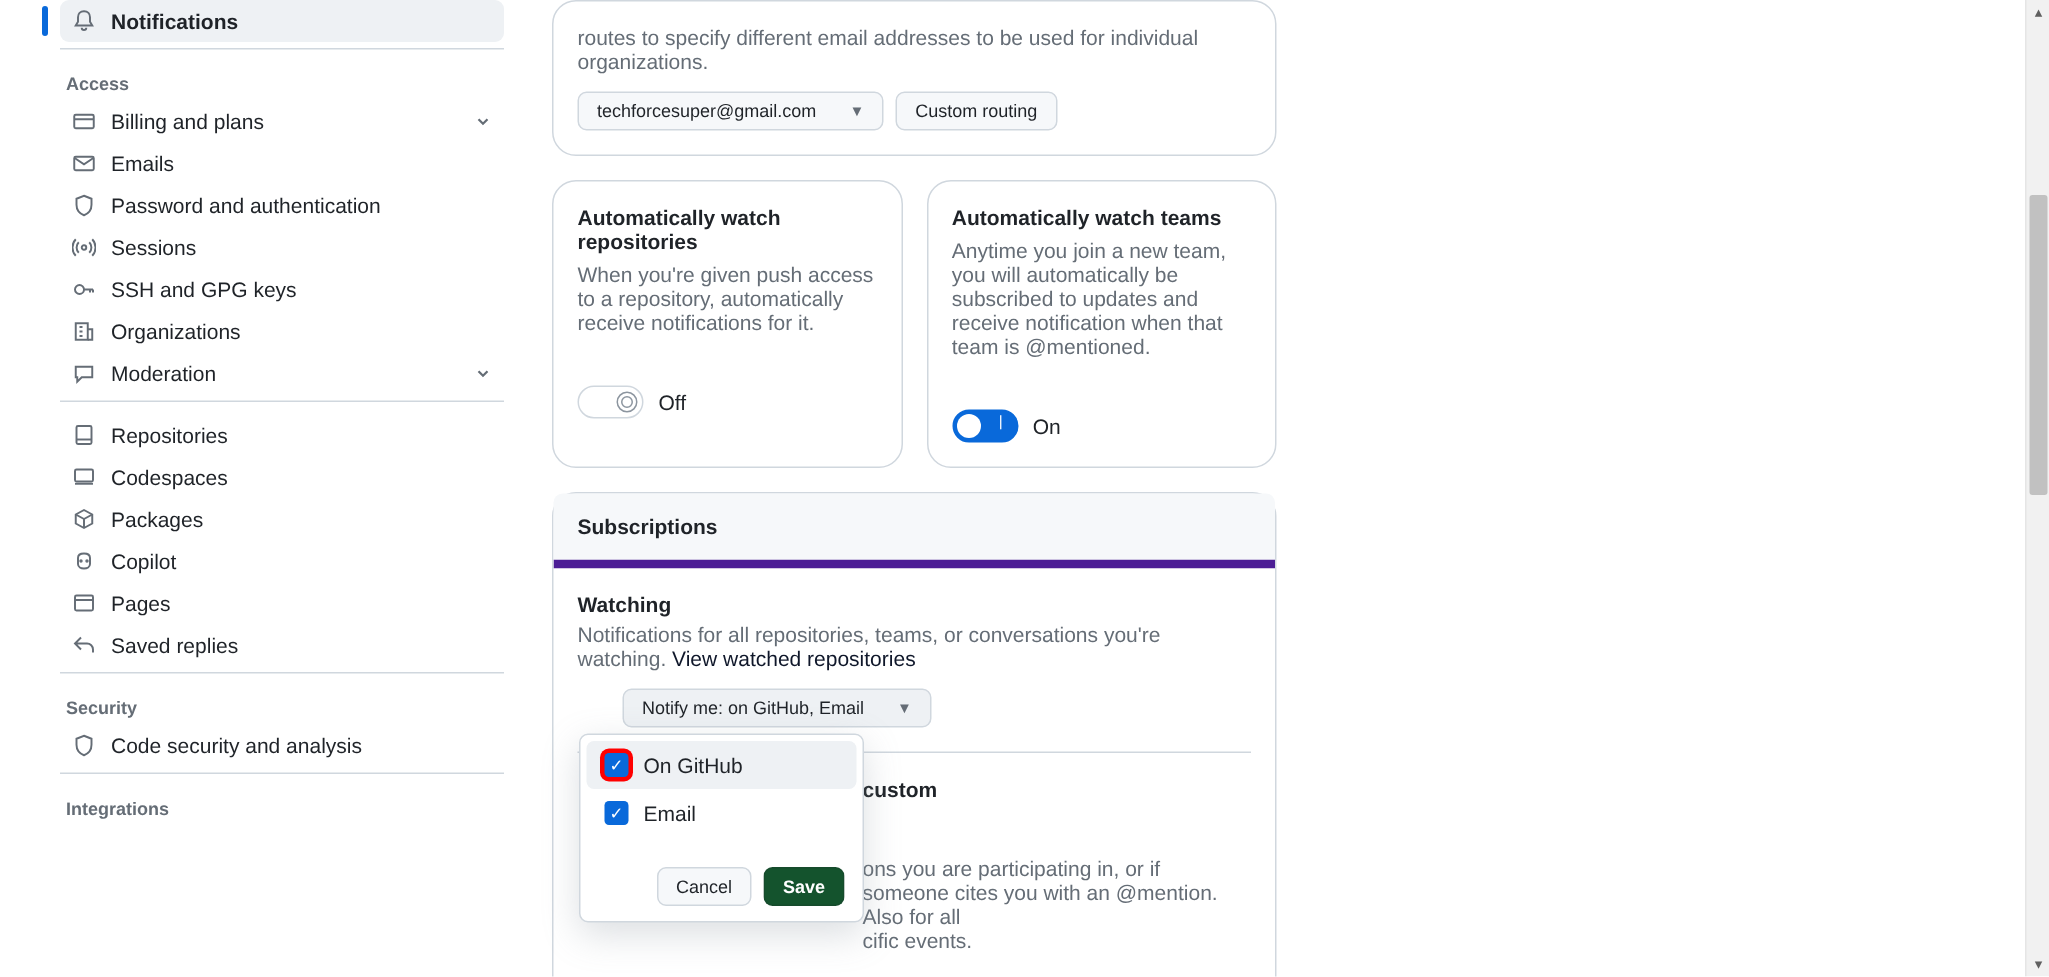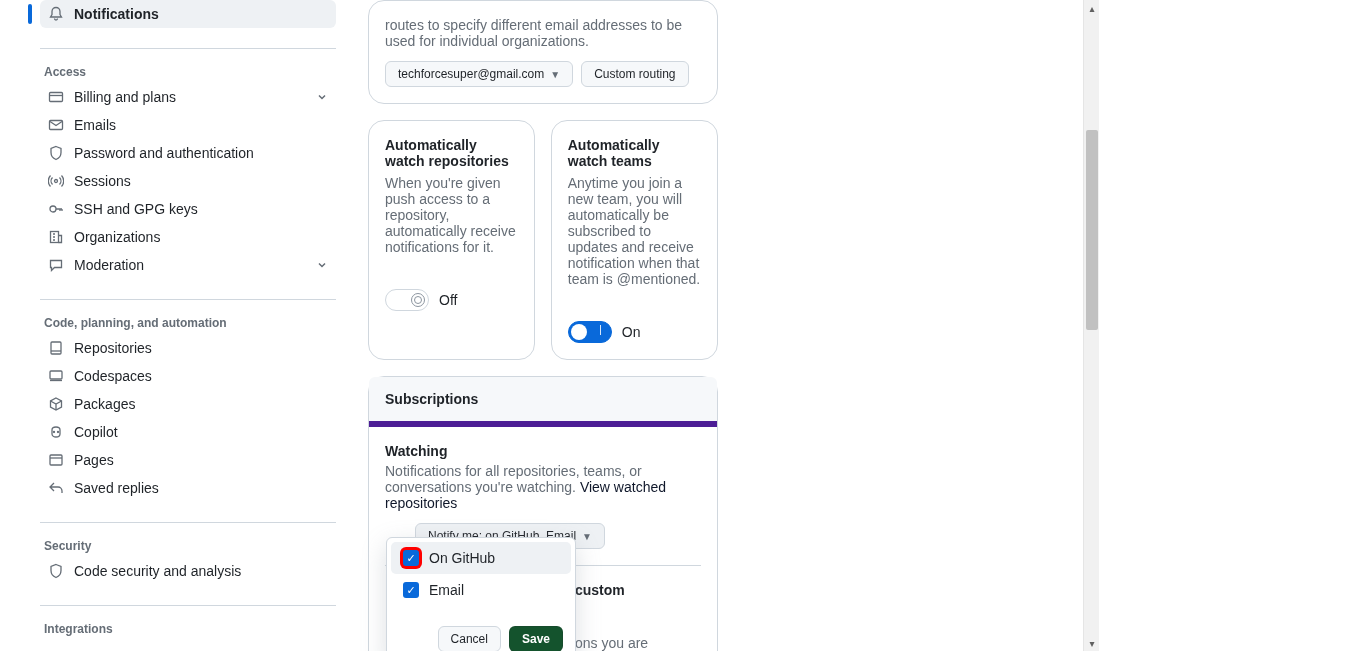--- a/index.html
+++ b/index.html
@@ -1,35 +1,35 @@
 <!DOCTYPE html>
 <html><head>
   <meta charset="utf-8">
   <style>
     * { box-sizing: border-box; margin: 0; padding: 0; }
     body { font-family: -apple-system, BlinkMacSystemFont, "Segoe UI", Helvetica, Arial, sans-serif; font-size: 14px; color: #1f2328; background: #fff; }
-    .page { display: flex; height: 651px; width: 1099px; overflow: hidden; position: relative; justify-content: flex-end; }
+    .page { display: flex; height: 651px; width: 1366px; overflow: hidden; position: relative; justify-content: flex-end; }
     .sidebar { width: 352px; padding: 0 16px 0 40px; overflow: hidden; }
-    .nav-section { border-top: 1px solid #d0d7de; padding-top: 8px; margin-top: 20px; }
+    .nav-section { border-top: 1px solid #d0d7de; padding-top: 8px; margin-top: 4px; }
     .nav-section:first-child { border-top: none; margin-top: 0; padding-top: 0; }
     .nav-heading { font-size: 12px; color: #656d76; font-weight: 600; padding: 8px 0 4px 4px; }
     .nav-item { display: flex; align-items: center; gap: 10px; padding: 6px 8px; border-radius: 6px; cursor: pointer; color: #1f2328; position: relative; }
     .nav-item.active { background: #eef1f4; font-weight: 600; }
     .nav-item.active::before { content: ""; position: absolute; left: -12px; top: 4px; bottom: 4px; width: 4px; background: #0969da; border-radius: 2px; }
     .nav-item .chev { margin-left: auto; color: #656d76; }
     .nav-icon { width: 16px; height: 16px; display: inline-flex; align-items: center; justify-content: center; color: #656d76; flex-shrink: 0; }
     .main { flex: 1; padding: 0 16px 16px 16px; overflow: hidden; max-width: 804px; }
     .card { border: 1px solid #d0d7de; border-radius: 16px; margin-bottom: 16px; }
     .card-body { padding: 16px; }
     .row2 { display: flex; gap: 16px; margin-bottom: 16px; }
     .row2 .card { flex: 1; margin-bottom: 0; }
     .card-title { font-size: 14px; font-weight: 600; margin-bottom: 6px; color: #1f2328; }
     .muted { color: #656d76; font-size: 14px; }
     .btnrow { display: flex; gap: 8px; margin-top: 12px; }
-    .btn { background: #f6f8fa; border: 1px solid #d0d7de; border-radius: 6px; padding: 5px 12px; font-size: 12px; font-weight: 500; cursor: pointer; color: #1f2328; display: inline-flex; align-items: center; gap: 6px; }
+    .btn { background: #f6f8fa; border: 1px solid #d0d7de; border-radius: 6px; padding: 5px 12px; font-size: 12px; font-weight: 500; cursor: pointer; color: #1f2328; display: inline-flex; align-items: center; gap: 22px; }
     .btn.primary { background: #14532d; color: #fff; border-color: rgba(31,35,40,0.15); font-weight: 600; }
     .caret { font-size: 10px; color: #656d76; }
     .toggle { display: flex; align-items: center; gap: 10px; margin-top: 34px; }
     .switch { width: 44px; height: 22px; border-radius: 14px; position: relative; cursor: pointer; }
     .switch.off { background: #fff; border: 1px solid #d0d7de; }
     .switch.off .knob { width: 14px; height: 14px; border-radius: 50%; border: 1px solid #8c959f; background: #fff; position: absolute; right: 3px; top: 3px; display:flex; align-items:center; justify-content:center;}
     .switch.off .knob::after{content:""; width:6px; height:6px; border:1px solid #8c959f; border-radius:50%;}
     .switch.on { background: #0969da; border: 1px solid #0969da; }
     .switch.on .knob { width: 16px; height: 16px; border-radius: 50%; background: #fff; position: absolute; left: 2px; top: 2px; }
     .switch.on::after{content:"|"; color:#fff; position:absolute; right:9px; top:2px; font-size:10px;}
@@ -135,21 +135,20 @@
         <span>Moderation</span>
         <span class="chev">
             <svg viewBox="0 0 12 12" width="12" height="12" fill="none" stroke="currentColor" stroke-width="1.5">
               <path d="M3 4.5l3 3 3-3"></path>
             </svg>
           </span>
       </div>
     </div>
 
     <div class="nav-section">
-      <div class="nav-heading">Code, planning, and automation</div>
       <div class="nav-item">
         <span class="nav-icon">
             <svg viewBox="0 0 16 16" width="16" height="16" fill="none" stroke="currentColor" stroke-width="1.3">
               <rect x="3" y="2" width="10" height="12" rx="1"></rect>
               <path d="M3 11h10"></path>
             </svg>
           </span>
         <span>Repositories</span>
       </div>
       <div class="nav-item">

